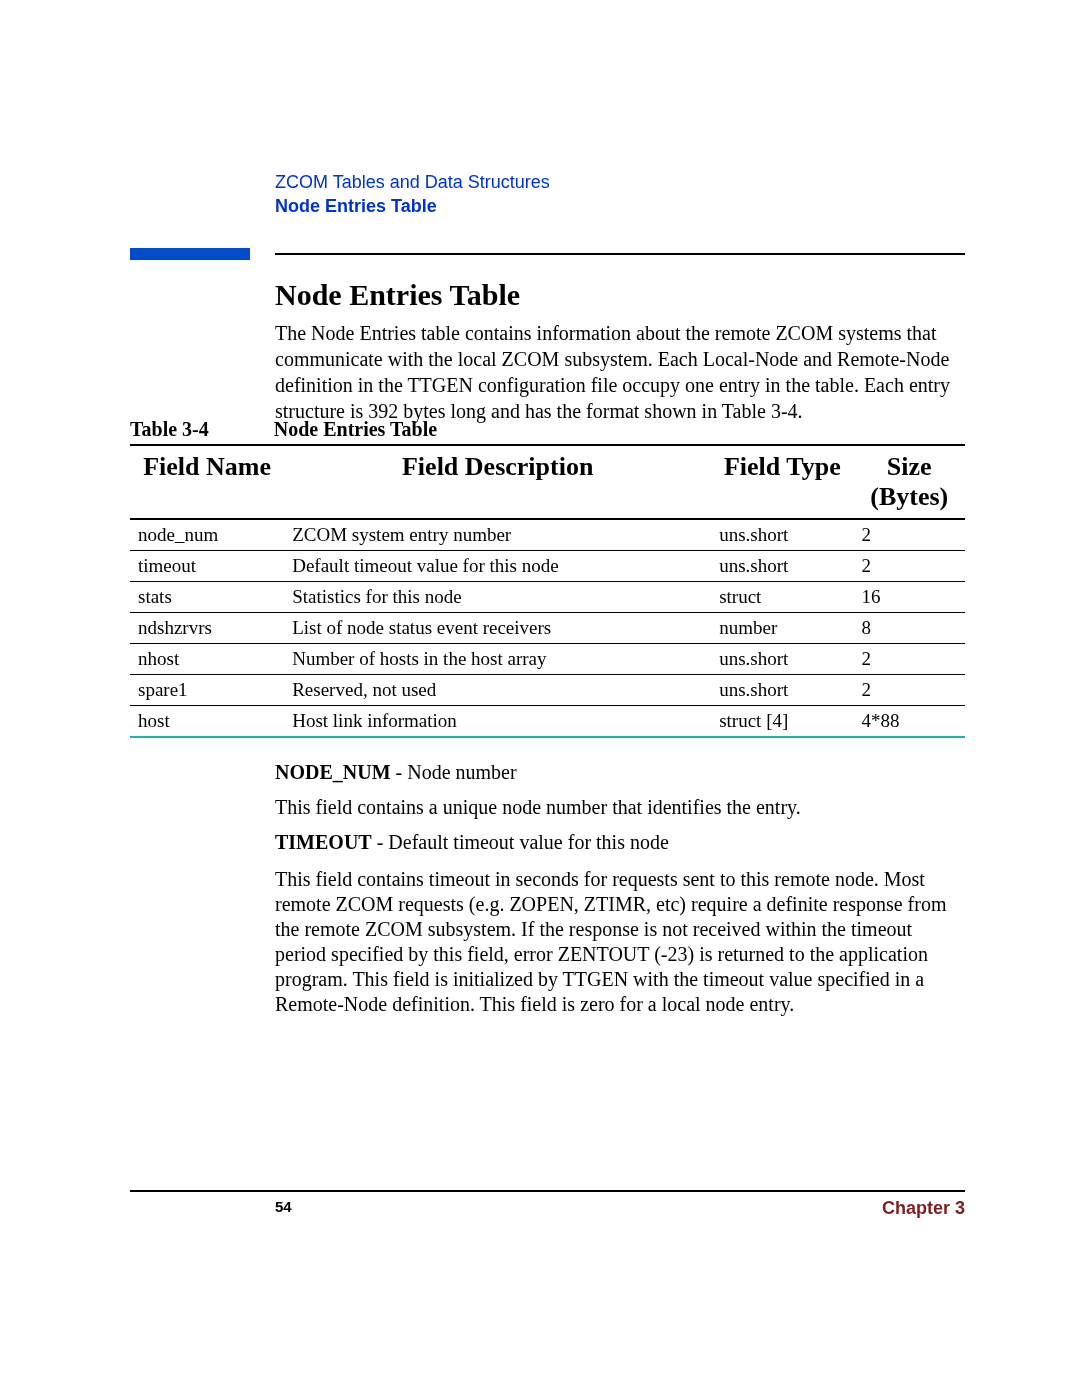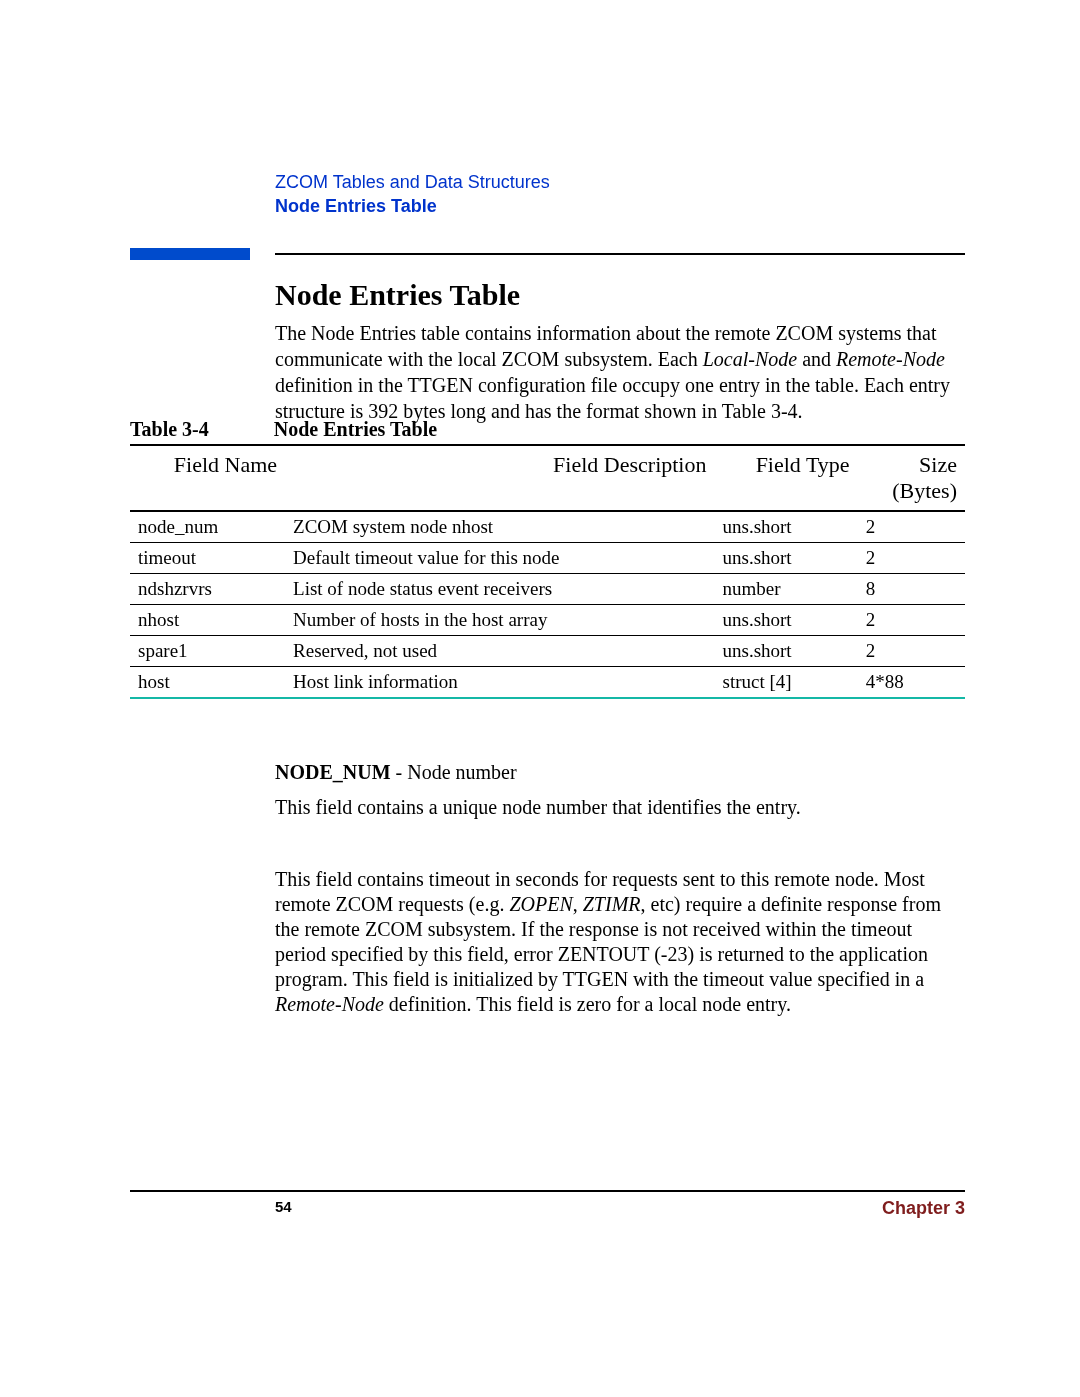--- a/index.html
+++ b/index.html
@@ -62,21 +62,21 @@
     font-size: 30px;
     font-weight: bold;
     margin: 14px 0 8px 0;
   }
   p.intro {
     font-family: "Times New Roman", serif;
     font-size: 20px;
     line-height: 1.3;
     margin: 6px 0 12px 0;
   }
-  .italic { font-style: italic; }
+  .italic { }
   .table-label-row {
     position: absolute;
     left: 130px;
     top: 418px;
     width: 835px;
     font-family: "Times New Roman", serif;
     font-size: 20px;
     font-weight: bold;
   }
   .table-label-left {
@@ -92,23 +92,23 @@
     top: 444px;
     width: 835px;
     border-collapse: collapse;
   }
   .data-table thead {
     border-top: 2px solid #000;
     border-bottom: 2px solid #000;
   }
   .data-table th {
     font-family: "Times New Roman", serif;
-    font-size: 22px;
-    font-weight: normal;
-    text-align: right;
+    font-size: 26px;
+    font-weight: bold;
+    text-align: center;
     padding: 6px 8px;
     vertical-align: top;
   }
   .data-table td {
     font-family: "Times New Roman", serif;
     font-size: 19px;
     padding: 4px 8px;
     border-bottom: 1px solid #000;
     vertical-align: top;
   }
@@ -203,29 +203,35 @@
       <tr>
         <th>Field Name</th>
         <th>Field Description</th>
         <th>Field Type</th>
         <th>Size (Bytes)</th>
       </tr>
     </thead>
     <tbody>
       <tr>
         <td>node_num</td>
-        <td>ZCOM system node nhost</td>
+        <td>ZCOM system entry number</td>
         <td>uns.short</td>
         <td>2</td>
       </tr>
       <tr>
         <td>timeout</td>
         <td>Default timeout value for this node</td>
         <td>uns.short</td>
         <td>2</td>
+      </tr>
+      <tr>
+        <td>stats</td>
+        <td>Statistics for this node</td>
+        <td>struct</td>
+        <td>16</td>
       </tr>
       <tr>
         <td>ndshzrvrs</td>
         <td>List of node status event receivers</td>
         <td>number</td>
         <td>8</td>
       </tr>
       <tr>
         <td>nhost</td>
         <td>Number of hosts in the host array</td>
@@ -245,20 +251,23 @@
         <td>4*88</td>
       </tr>
     </tbody>
   </table>
 
   <div class="field-block fb2">This field contains a unique node number that identifies the entry.</div>
   <div class="field-block fb1">
     <span class="bold">NODE_NUM</span><span> - Node number</span>
   </div>
 
+  <div class="field-block fb3">
+    <span class="bold">TIMEOUT</span><span> - Default timeout value for this node</span>
+  </div>
   <div class="field-block fb4">
     <span>This field contains timeout in seconds for requests sent to this remote node. Most remote ZCOM requests (e.g. </span><span class="italic">ZOPEN</span><span>, </span><span class="italic">ZTIMR</span><span>, etc) require a definite response from the remote ZCOM subsystem. If the response is not received within the timeout period specified by this field, error ZENTOUT (-23) is returned to the application program. This field is initialized by TTGEN with the timeout value specified in a </span><span class="italic">Remote-Node</span><span> definition. This field is zero for a local node entry.</span>
   </div>
 
   <div class="bottom-rule"></div>
   <div class="footer">
     <span class="footer-left">54</span>
     <span class="footer-right">Chapter 3</span>
   </div>
 

